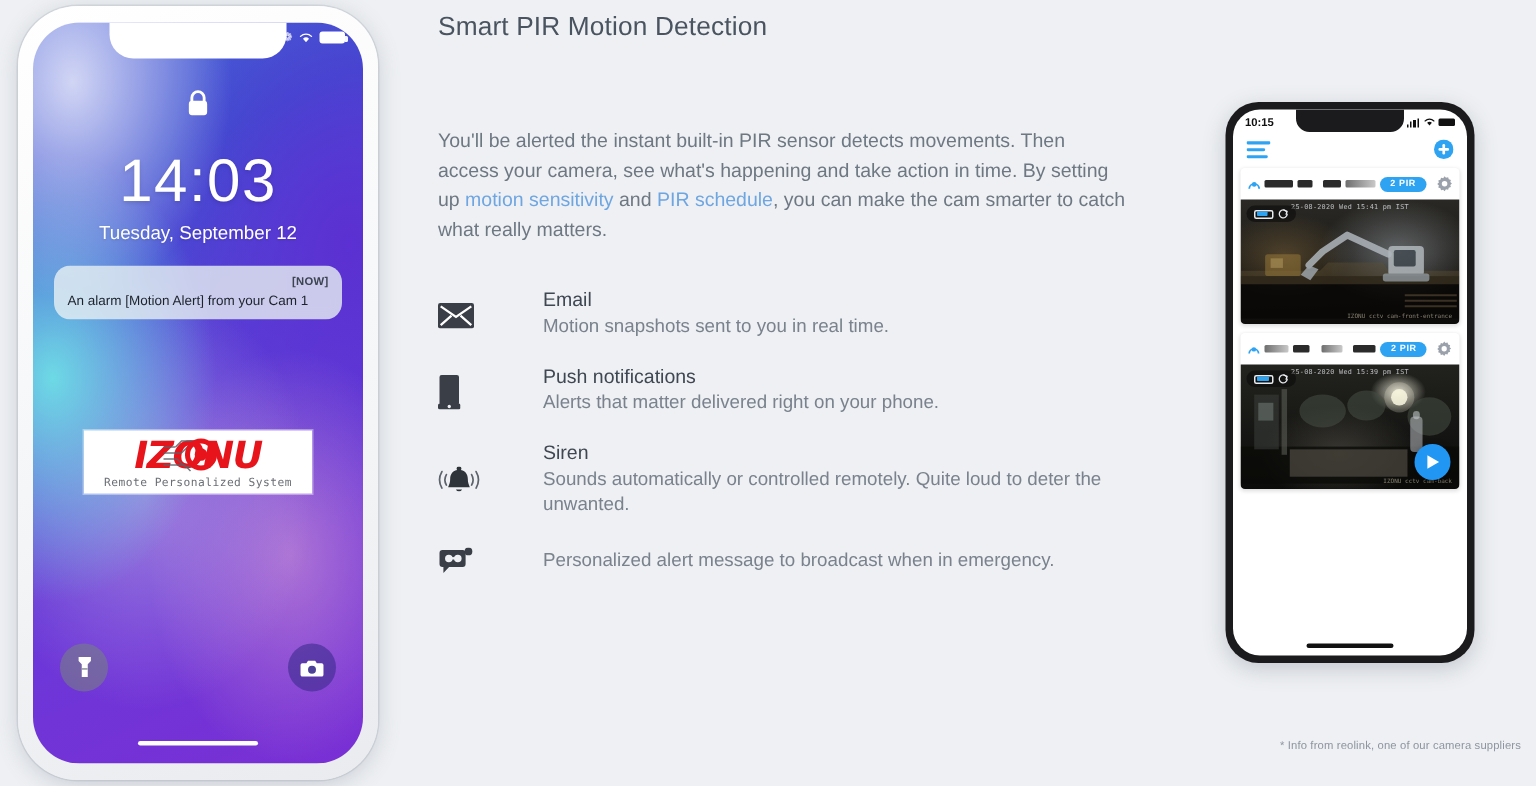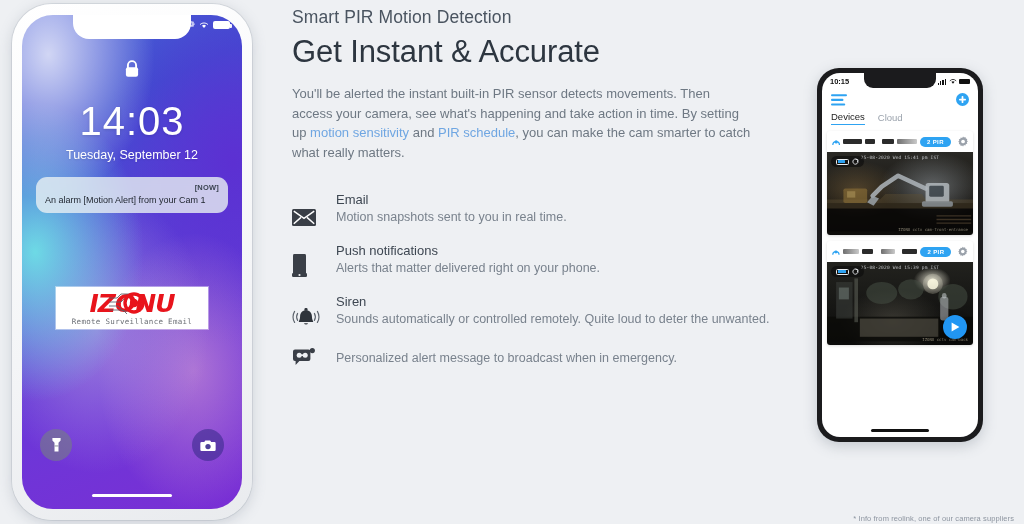--- a/index.html
+++ b/index.html
@@ -87,21 +87,21 @@
   #eyebrow { font-size: 17.5px; color: #4a5460; margin-top: 7px; letter-spacing: .1px; }
   #headline {
     font-size: 31px; line-height: 36px; color: #2d3640; font-weight: 400;
     margin-top: 6px; letter-spacing: -.1px;
   }
   #body-copy {
     margin-top: 14px; font-size: 13px; line-height: 19.5px; color: #6e7883; width: 462px;
   }
   .inline-link { color: #6fa6e2; }
   #features { margin-top: 30px; }
-  .feature { display: flex; align-items: flex-end; margin-bottom: 17px; }
+  .feature { display: flex; align-items: center; margin-bottom: 17px; gap: 26px; }
   .f-icon { width: 44px; flex: 0 0 44px; padding-top: 3px; display:flex; justify-content:flex-start; }
   .f-text { flex: 1; }
   .f-title { font-size: 13px; color: #3e4752; margin-bottom: 2px; }
   .f-desc  { font-size: 12.5px; line-height: 17px; color: #79828d; }
 
   
   #right-phone {
     position: absolute; left: 817px; top: 68px; width: 166px; height: 374px;
     background: #1b1b1d; border-radius: 22px; padding: 5px 5px 5px 5px;
     box-shadow: 0 4px 14px rgba(90,100,115,.28);
@@ -173,21 +173,21 @@
     background: #2196f3; display: flex; align-items: center; justify-content: center;
     box-shadow: 0 2px 6px rgba(0,0,0,.35); z-index: 5;
   }
   #rp-home {
     position: absolute; bottom: 5px; left: 50%; transform: translateX(-50%);
     width: 58px; height: 3px; background: #111; border-radius: 2px;
   }
 
   
   #footnote {
-    position: absolute; right: 10px; bottom: 1px;
+    position: absolute; right: 10px; bottom: 23px;
     font-size: 7.5px; color: #8d95a0; letter-spacing: .1px;
   }
 </style>
 </head>
 <body>
 
 <div id="root">
 
   <div id="left-phone">
     <div id="lp-screen">
@@ -223,21 +223,21 @@
           <div id="lp-logo-text">IZONU</div>
           <svg style="position:absolute;left:44px;top:1px" width="46" height="23" viewBox="0 0 46 23">
             <g stroke="#5a6068" stroke-width="1" fill="none" opacity=".85">
               <path d="M1 6 h8 M1 10 h12 M1 14 h9 M1 18 h14"></path>
               <path d="M9 6 l4 -4 h10 M13 10 l5 -5 M10 14 l5 5 h9 M15 18 l4 4"></path>
             </g>
             <circle cx="26" cy="11" r="9" fill="none" stroke="#e8141c" stroke-width="3.4"></circle>
             <circle cx="26" cy="11" r="4.2" fill="#e8141c"></circle>
           </svg>
         </div>
-        <div id="lp-logo-sub">Remote Surveillance Email</div>
+        <div id="lp-logo-sub">Remote Personalized System</div>
       </div>
 
       <div id="lp-flash" class="lp-circle-btn">
         <svg width="11" height="16" viewBox="0 0 11 16">
           <path d="M1.4 1 h8.2 v2.6 l-2.1 2.2 v8.6 h-4 V5.8 L1.4 3.6 Z" fill="#fff"></path>
           <rect x="3.6" y="8.4" width="3.8" height="1.1" fill="rgba(118,124,134,.75)"></rect>
         </svg>
       </div>
       <div id="lp-cam" class="lp-circle-btn">
         <svg width="16" height="13" viewBox="0 0 18 14">
@@ -247,21 +247,21 @@
       </div>
 
       <div id="lp-home"></div>
     </div>
   </div>
 
   <div id="center">
     <div id="eyebrow">Smart PIR Motion Detection</div>
 
     <h1 id="headline">
-      <span>Get Instant &amp; Accurate</span><br>
+      <br>
     </h1>
 
     <p id="body-copy">
       <span>You'll be alerted the instant built-in PIR sensor detects movements. Then access your camera, see what's happening and take action in time. By setting up </span><span class="inline-link">motion sensitivity</span><span> and </span><span class="inline-link">PIR schedule</span><span>, you can make the cam smarter to catch what really matters.</span>
     </p>
 
     <div id="features">
 
       <div class="feature">
         <div class="f-icon">
@@ -356,24 +356,20 @@
           <rect x="0" y="5.2" width="14" height="2.3" rx="1.1" fill="#2ea3f2"></rect>
           <rect x="0" y="10.4" width="16" height="2.3" rx="1.1" fill="#2ea3f2"></rect>
         </svg>
         <svg width="13" height="13" viewBox="0 0 14 14">
           <circle cx="7" cy="7" r="7" fill="#2ea3f2"></circle>
           <rect x="3.2" y="6.1" width="7.6" height="1.9" rx=".9" fill="#fff"></rect>
           <rect x="6.05" y="3.2" width="1.9" height="7.6" rx=".9" fill="#fff"></rect>
         </svg>
       </div>
 
-      <div id="rp-tabs">
-        <span class="rp-tab active">Devices</span>
-        <span class="rp-tab">Cloud</span>
-      </div>
 
       <div class="rp-card">
         <div class="rp-card-head">
           <svg width="9" height="8" viewBox="0 0 10 9">
             <path d="M1 8 a4 4 0 0 1 8 0" stroke="#2ea3f2" stroke-width="1.5" fill="none"></path>
             <circle cx="5" cy="4.4" r="1.9" fill="#2ea3f2"></circle>
           </svg>
           <span class="redact" style="width:20px"></span>
           <span class="redact" style="width:11px"></span>
           <span class="redact" style="width:13px;margin-left:4px"></span>

